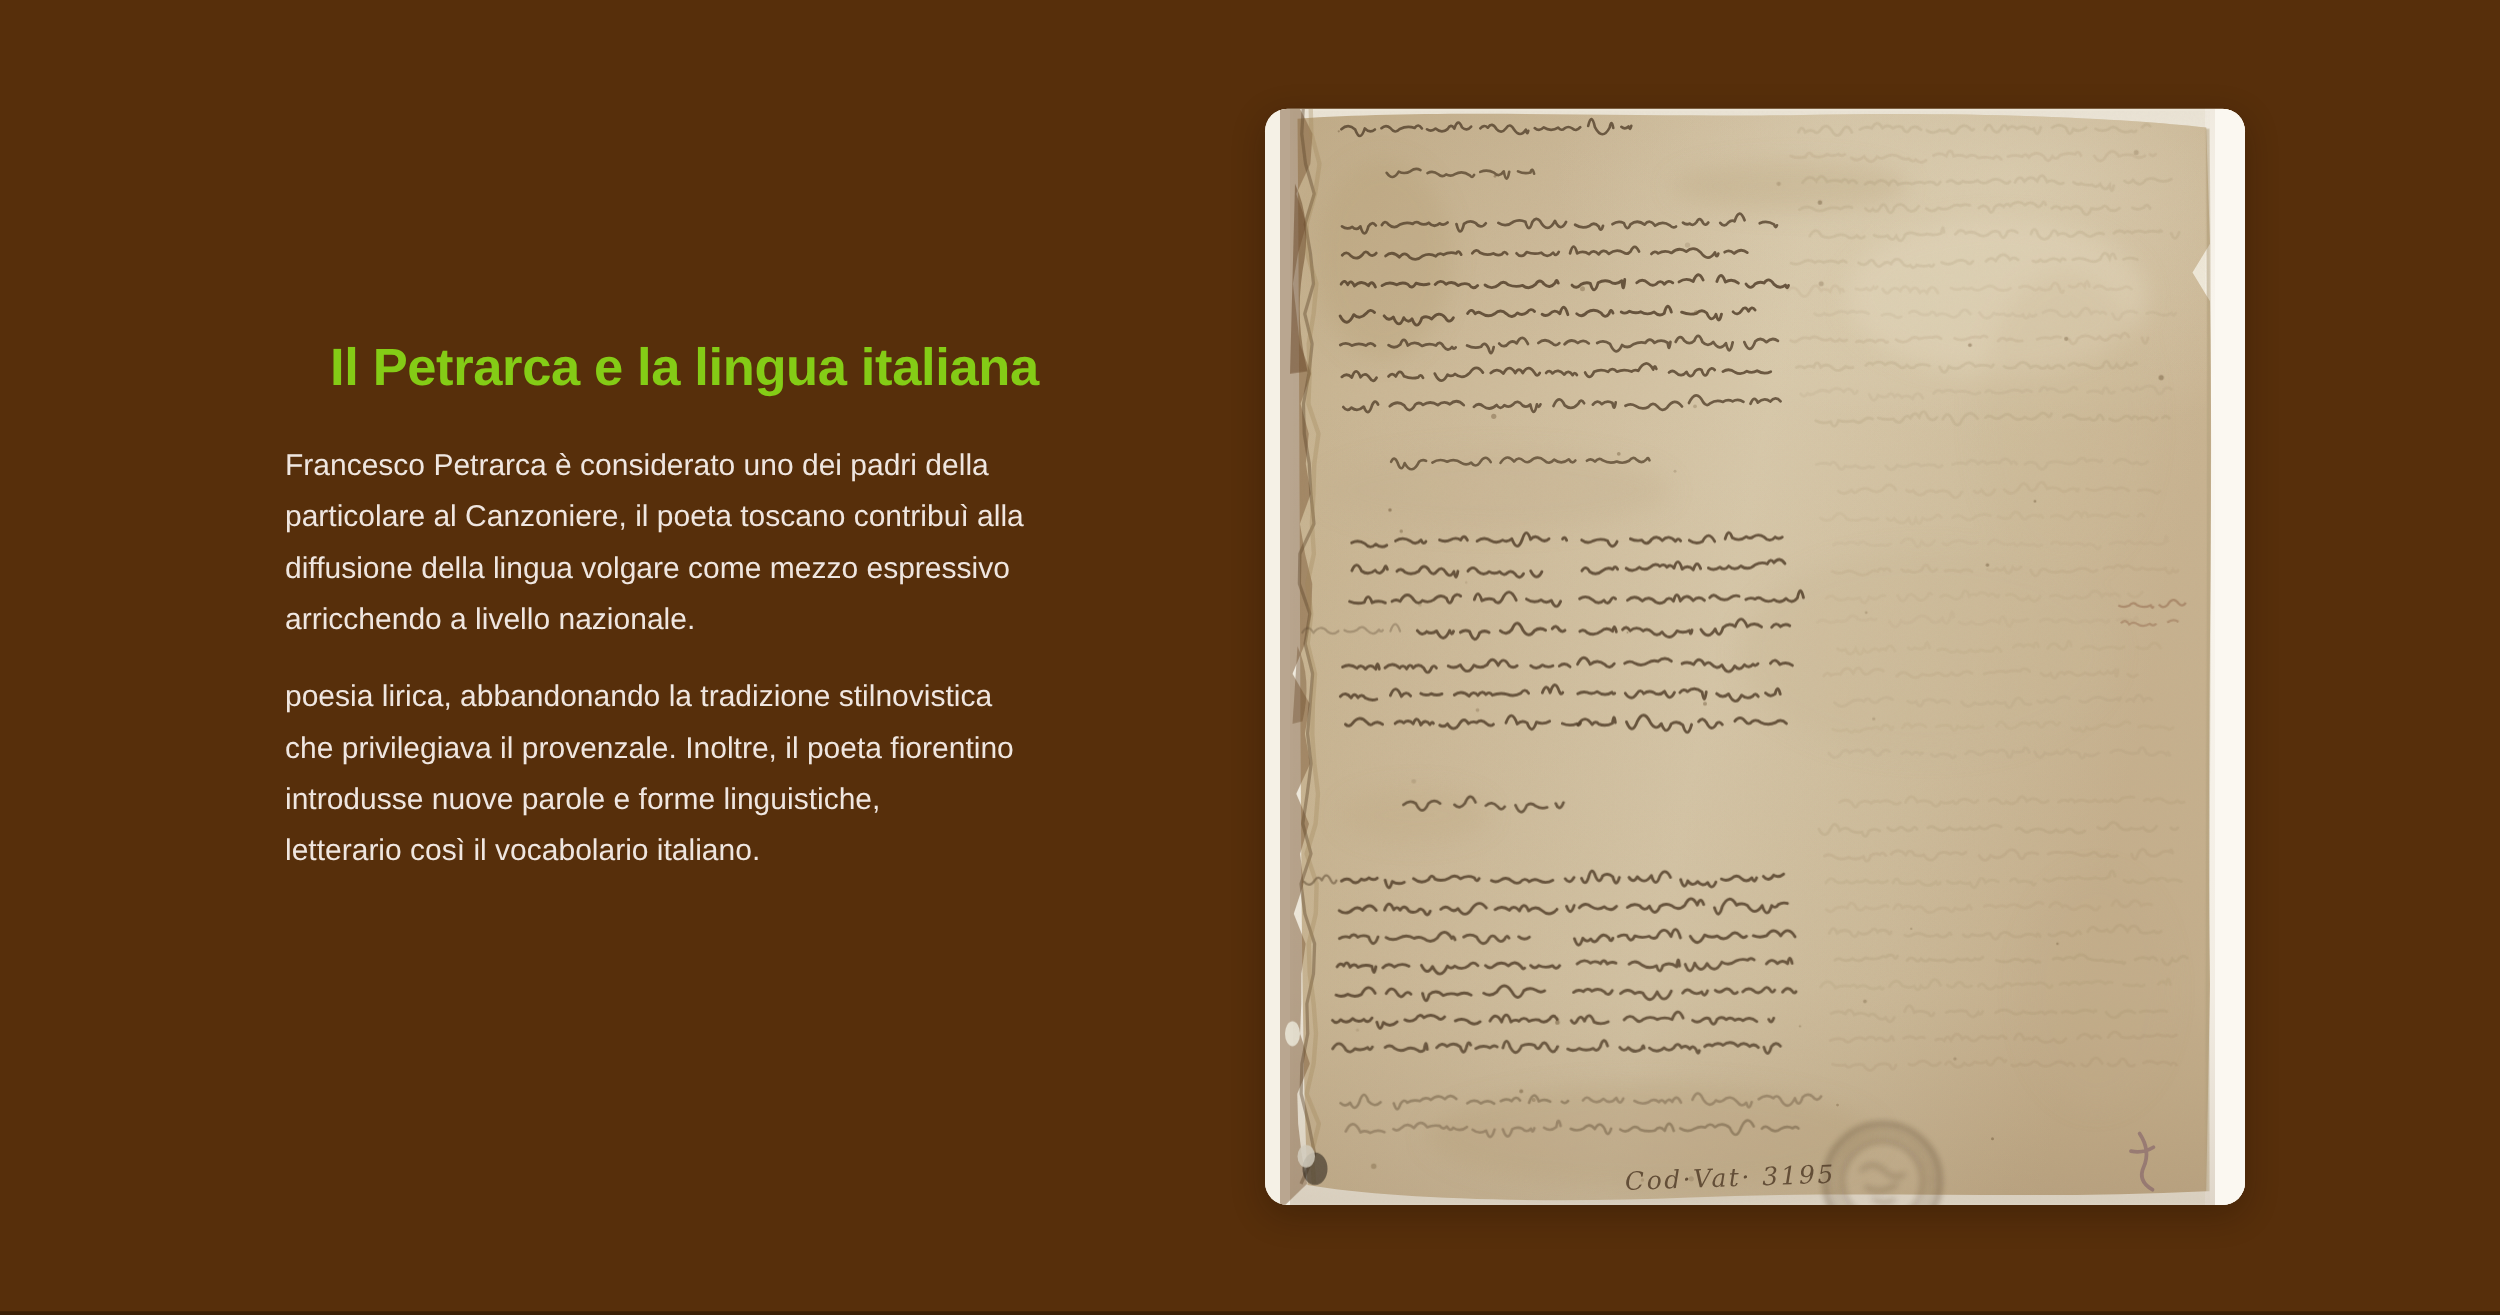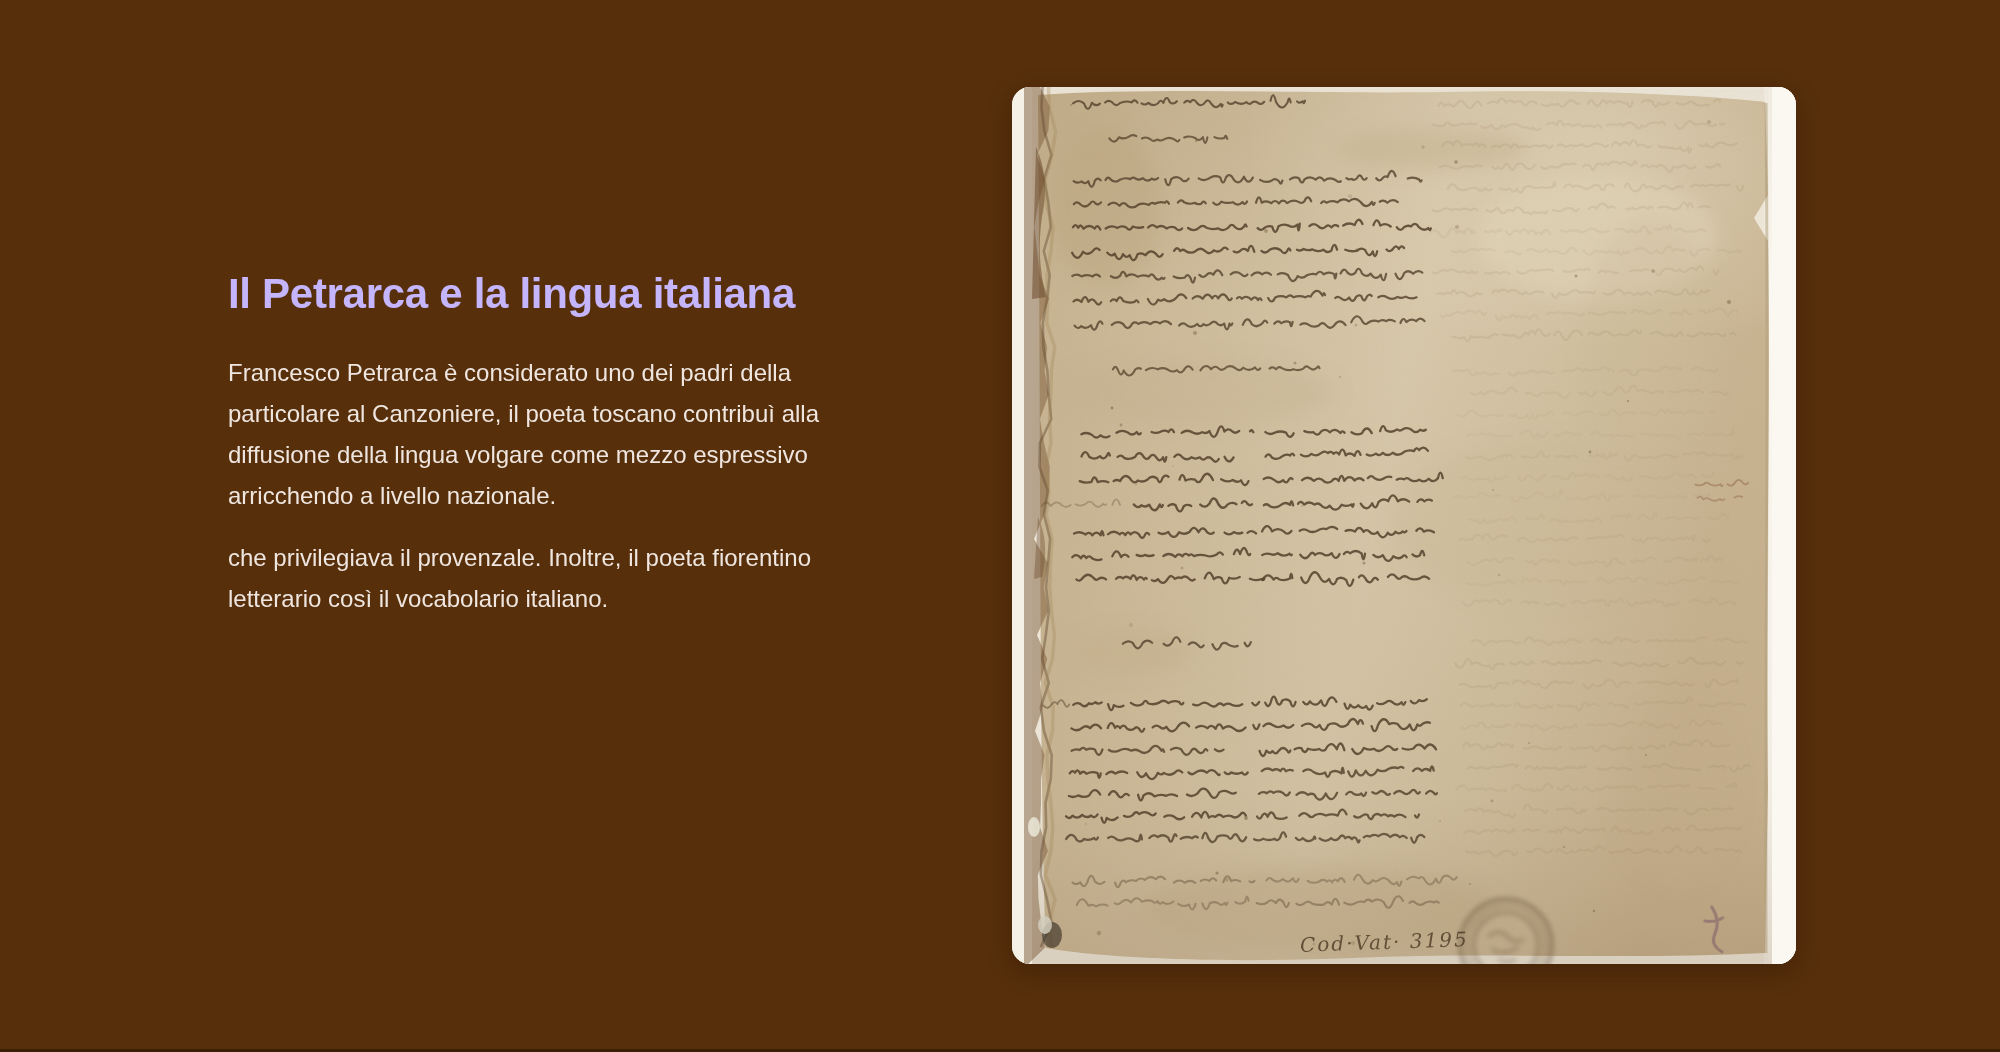--- a/index.html
+++ b/index.html
@@ -39,31 +39,33 @@
     transform:rotate(-2deg);
     opacity:.82;white-space:nowrap;
   }
 </style>
 </head>
 <body style="background: rgb(87, 47, 11);">
 
 <div class="slide">
 
   <div class="content">
-    <h1 class="slide-title" style="color: #c4b5fd;">Il Petrarca e la lingua italiana</h1>
+    <h1 class="slide-title" style="color: #84cc16; margin-left: 36px;">Il Petrarca e la lingua italiana</h1>
 
     <div class="para">
       <div class="para-line" style="color: rgb(239, 230, 224);">Francesco Petrarca è considerato uno dei padri della</div>
       <div class="para-line" style="color: rgb(239, 230, 224);">particolare al Canzoniere, il poeta toscano contribuì alla</div>
       <div class="para-line" style="color: rgb(239, 230, 224);">diffusione della lingua volgare come mezzo espressivo</div>
       <div class="para-line" style="color: rgb(239, 230, 224);">arricchendo a livello nazionale.</div>
     </div>
 
     <div class="para">
+      <div class="para-line" style="color: rgb(239, 230, 224);">poesia lirica, abbandonando la tradizione stilnovistica</div>
       <div class="para-line" style="color: rgb(239, 230, 224);">che privilegiava il provenzale. Inoltre, il poeta fiorentino</div>
+      <div class="para-line" style="color: rgb(239, 230, 224);">introdusse nuove parole e forme linguistiche,</div>
       <div class="para-line" style="color: rgb(239, 230, 224);">letterario così il vocabolario italiano.</div>
     </div>
   </div>
 
   <div class="manuscript-card" style="background: rgb(245, 241, 230);">
     <svg id="ms" viewBox="0 0 784 877" xmlns="http://www.w3.org/2000/svg">
       <defs>
         <linearGradient id="parchGrad" x1="0" y1="0" x2="1" y2="0.25">
           <stop offset="0" stop-color="#C6B28F"></stop>
           <stop offset="0.3" stop-color="#D0BE9E"></stop>

